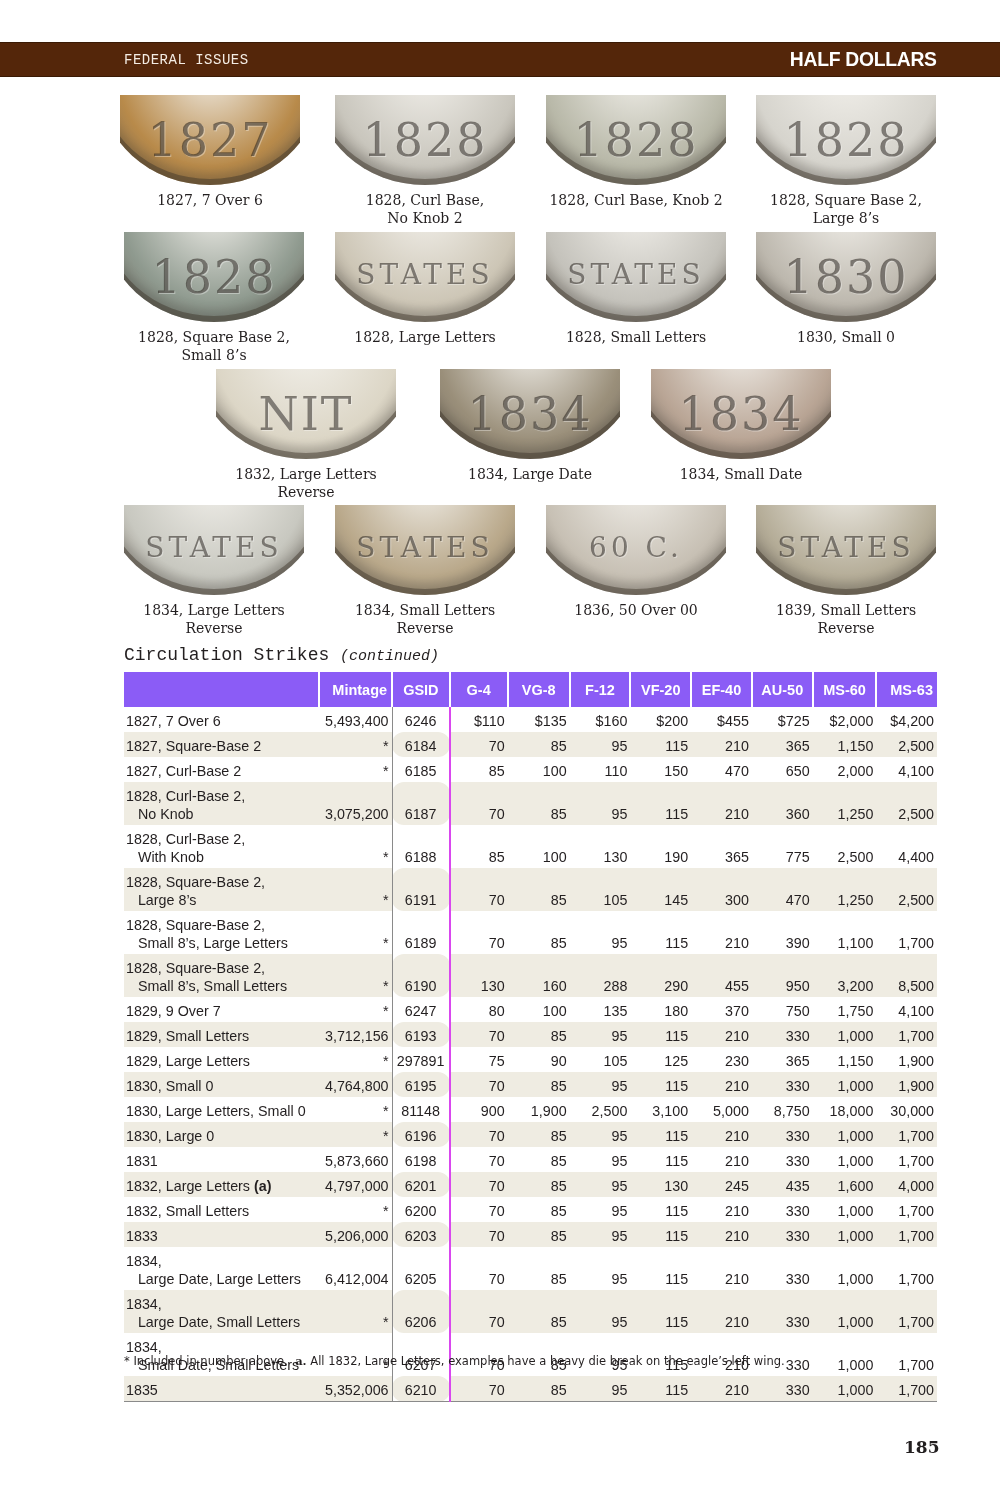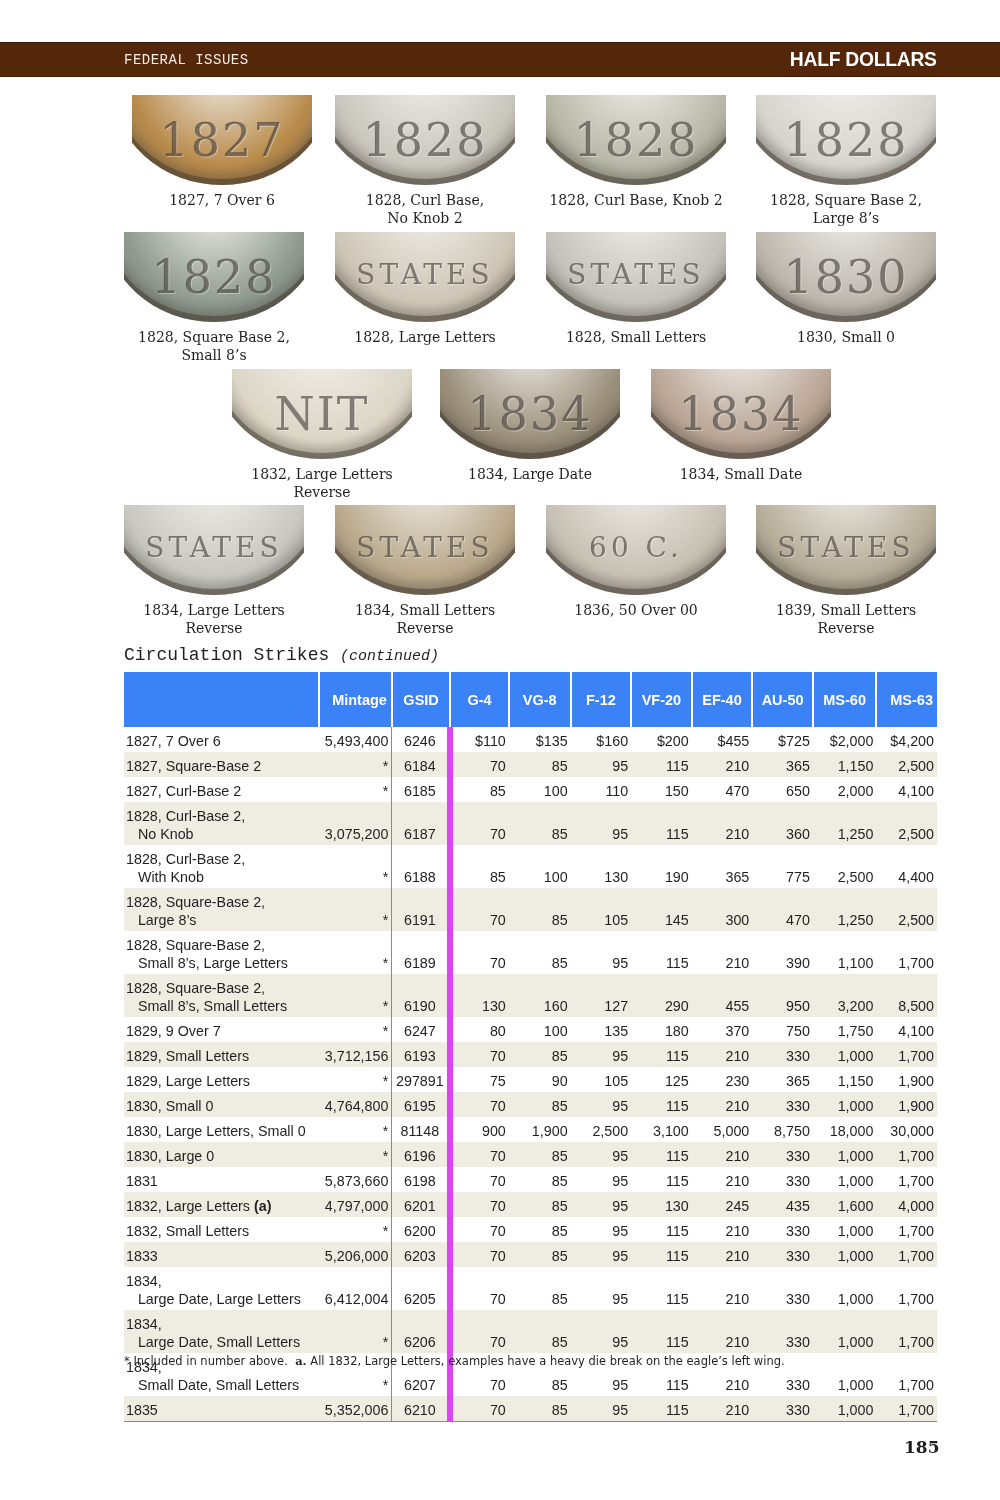--- a/index.html
+++ b/index.html
@@ -12,46 +12,46 @@
   .coin-img { width: 180px; height: 90px; position: relative; overflow: hidden; }
   .coin-img .disc { position: absolute; left: -20px; top: -110px; width: 220px; height: 200px; border-radius: 50%; box-shadow: inset 0 -6px 0 rgba(60,50,40,0.45), inset 0 -12px 10px rgba(0,0,0,0.15); }
   .coin-img .glyph { position: absolute; left: 0; width: 180px; text-align: center; top: 18px; font-family: "DejaVu Serif", serif; font-size: 46px; color: rgba(40,35,30,0.55); letter-spacing: 2px; text-shadow: 1px 1px 0 rgba(255,255,255,0.35); }
   .coin-img .glyph.small { font-size: 28px; top: 26px; letter-spacing: 4px; }
   .caption { position: absolute; width: 210px; left: -15px; text-align: center; font-family: "DejaVu Serif", serif; font-size: 14px; line-height: 18px; color: #231f20; }
 
   .section-title { position: absolute; left: 124px; top: 645px; font-family: Liberation Mono, monospace; font-size: 18px; color: #231f20; }
   .section-title i { font-size: 15px; }
 
   table.prices { position: absolute; left: 124px; top: 672px; width: 813px; border-collapse: collapse; font-family: "Liberation Sans", sans-serif; font-size: 14.3px; color: #231f20; }
-  table.prices th { background: #3b82f6; color: #ffffff; font-weight: bold; font-size: 14.5px; height: 29px; padding: 13px 4px; text-align: center; border-left: 2px solid #ffffff; }
+  table.prices th { background: #8b5cf6; color: #ffffff; font-weight: bold; font-size: 14.5px; height: 35px; padding: 0 4px; text-align: center; border-left: 2px solid #ffffff; }
   table.prices th.c-name { border-left: none; }
   table.prices th.c-mint { text-align: right; }
   table.prices td { padding: 0 3px; height: 23px; vertical-align: bottom; text-align: right; white-space: nowrap; }
   table.prices td.c-name { text-align: left; padding-left: 2px; white-space: pre; line-height: 18px; }
   table.prices td.c-mint { border-right: 1px solid #8a8a8a; }
-  table.prices td.c-gsid { border-right: 6px solid #d946ef; text-align: center; }
+  table.prices td.c-gsid { border-right: 2px solid #d946ef; text-align: center; border-radius: 12px; }
   table.prices tr.shade td { background: #efece2; }
   table.prices tr.tall td { height: 41px; }
   table.prices tr td { line-height: 18px; padding-bottom: 2px; }
   table.prices tr.last td { border-bottom: 1px solid #8a8a8a; }
 
   .footnote { position: absolute; left: 124px; top: 1354px; font-family: "DejaVu Sans", sans-serif; font-size: 11.5px; color: #231f20; }
   .footnote b { font-family: "DejaVu Serif", serif; }
   .page-number { position: absolute; left: 904px; top: 1437px; font-family: "DejaVu Serif", serif; font-weight: bold; font-size: 17px; color: #231f20; }
 </style>
 </head>
 <body>
 
 <div class="header-bar">
   <span class="header-left">FEDERAL ISSUES</span>
   <span class="header-right">HALF DOLLARS</span>
 </div>
 
 <div id="coins">
-    <div class="coin" style="left: 132px; top: 95px; overflow: visible;">
+    <div class="coin" style="left: 120px; top: 95px; overflow: visible;">
       <div class="coin-img">
         <div class="disc" style="background: radial-gradient(at 50% 40%, rgb(243, 241, 236) 0%, rgb(184, 138, 74) 60%, rgb(109, 101, 90) 100%);"></div>
         <div class="glyph">1827</div>
       </div>
       <div class="caption" style="top: 96px; white-space: pre-line;">1827, 7 Over 6</div>
     </div>
     <div class="coin" style="left: 335px; top: 95px; overflow: visible;">
       <div class="coin-img">
         <div class="disc" style="background: radial-gradient(at 50% 40%, rgb(243, 241, 236) 0%, rgb(201, 198, 189) 60%, rgb(109, 101, 90) 100%);"></div>
         <div class="glyph">1828</div>
@@ -96,21 +96,21 @@
       </div>
       <div class="caption" style="top: 96px; white-space: pre-line;">1828, Small Letters</div>
     </div>
     <div class="coin" style="left: 756px; top: 232px; overflow: visible;">
       <div class="coin-img">
         <div class="disc" style="background: radial-gradient(at 50% 40%, rgb(243, 241, 236) 0%, rgb(189, 184, 174) 60%, rgb(109, 101, 90) 100%);"></div>
         <div class="glyph">1830</div>
       </div>
       <div class="caption" style="top: 96px; white-space: pre-line;">1830, Small 0</div>
     </div>
-    <div class="coin" style="left: 232px; top: 369px; overflow: visible;">
+    <div class="coin" style="left: 216px; top: 369px; overflow: visible;">
       <div class="coin-img">
         <div class="disc" style="background: radial-gradient(at 50% 40%, rgb(243, 241, 236) 0%, rgb(220, 214, 198) 60%, rgb(109, 101, 90) 100%);"></div>
         <div class="glyph">NIT</div>
       </div>
       <div class="caption" style="top: 96px; white-space: pre-line;">1832, Large Letters
 Reverse</div>
     </div>
     <div class="coin" style="left: 440px; top: 369px; overflow: visible;">
       <div class="coin-img">
         <div class="disc" style="background: radial-gradient(at 50% 40%, rgb(243, 241, 236) 0%, rgb(154, 143, 122) 60%, rgb(109, 101, 90) 100%);"></div>
@@ -275,21 +275,21 @@
         <td class="p">1,100</td>
         <td class="p">1,700</td>
       </tr>
       <tr class="shade tall">
         <td class="c-name">1828, Square-Base 2,
    Small 8’s, Small Letters</td>
         <td class="c-mint">*</td>
         <td class="c-gsid">6190</td>
         <td class="p">130</td>
         <td class="p">160</td>
-        <td class="p">127</td>
+        <td class="p">288</td>
         <td class="p">290</td>
         <td class="p">455</td>
         <td class="p">950</td>
         <td class="p">3,200</td>
         <td class="p">8,500</td>
       </tr>
       <tr>
         <td class="c-name">1829, 9 Over 7</td>
         <td class="c-mint">*</td>
         <td class="c-gsid">6247</td>

